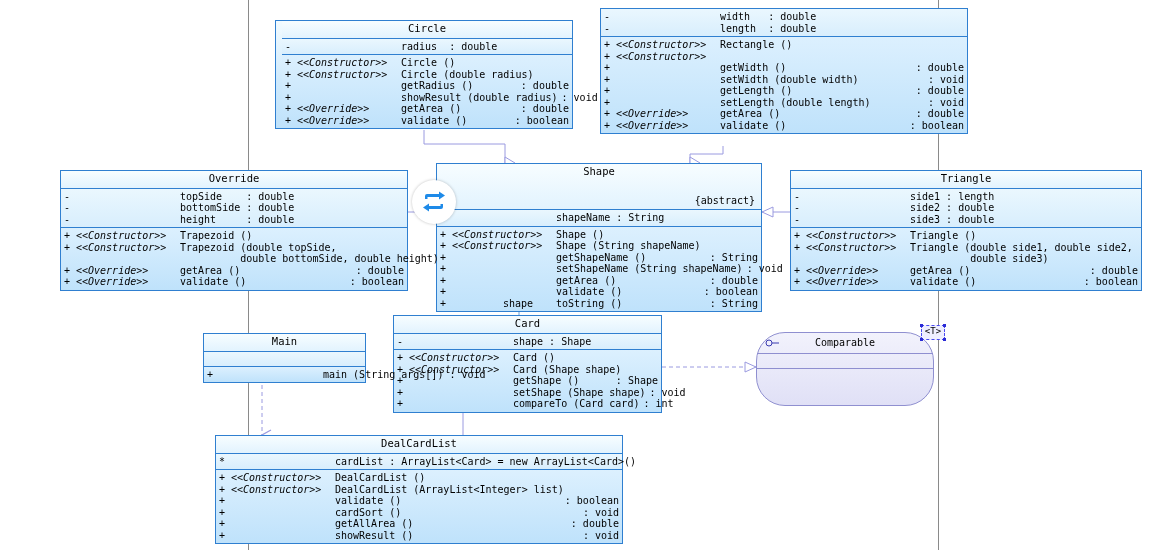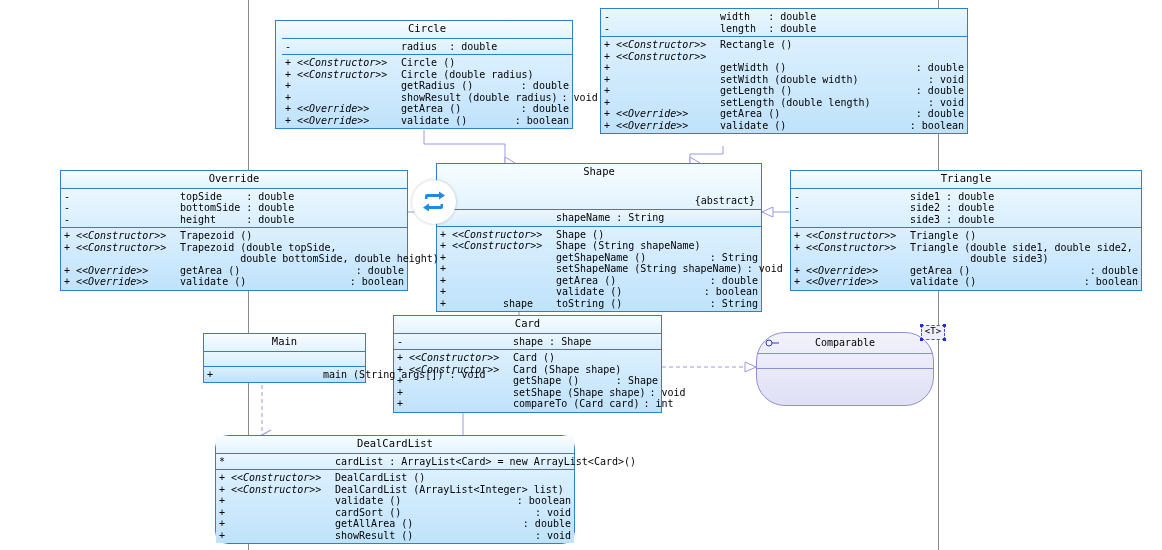--- a/index.html
+++ b/index.html
@@ -184,21 +184,21 @@
         <div class="row"><span class="vis">+</span><span class="stereo" style="min-width: 104px;">&lt;&lt;Constructor&gt;&gt; </span><span class="sig">Trapezoid (double topSide,</span><span class="ret"></span></div>
         <div class="row"><span class="vis"></span><span class="stereo" style="min-width: 104px;"></span><span class="sig">          double bottomSide, double height)</span><span class="ret"></span></div>
         <div class="row"><span class="vis">+</span><span class="stereo" style="min-width: 104px;">&lt;&lt;Override&gt;&gt; </span><span class="sig">getArea ()</span><span class="ret">: double</span></div>
         <div class="row"><span class="vis">+</span><span class="stereo" style="min-width: 104px;">&lt;&lt;Override&gt;&gt; </span><span class="sig">validate ()</span><span class="ret">: boolean</span></div>
       </div>
   </div>
 
   <div class="uml" style="left:790px;top:170px;width:352px;">
     <div class="title">Triangle</div>
     <div class="attrs">
-        <div class="row"><span class="vis">-</span><span class="stereo" style="min-width: 104px;"></span><span class="sig">side1 : double</span><span class="ret"></span></div>
+        <div class="row"><span class="vis">-</span><span class="stereo" style="min-width: 104px;"></span><span class="sig">side1 : length</span><span class="ret"></span></div>
         <div class="row"><span class="vis">-</span><span class="stereo" style="min-width: 104px;"></span><span class="sig">side2 : double</span><span class="ret"></span></div>
         <div class="row"><span class="vis">-</span><span class="stereo" style="min-width: 104px;"></span><span class="sig">side3 : double</span><span class="ret"></span></div>
       </div>
     <div class="ops">
         <div class="row"><span class="vis">+</span><span class="stereo" style="min-width: 104px;">&lt;&lt;Constructor&gt;&gt; </span><span class="sig">Triangle ()</span><span class="ret"></span></div>
         <div class="row"><span class="vis">+</span><span class="stereo" style="min-width: 104px;">&lt;&lt;Constructor&gt;&gt; </span><span class="sig">Triangle (double side1, double side2,</span><span class="ret"></span></div>
         <div class="row"><span class="vis"></span><span class="stereo" style="min-width: 104px;"></span><span class="sig">          double side3)</span><span class="ret"></span></div>
         <div class="row"><span class="vis">+</span><span class="stereo" style="min-width: 104px;">&lt;&lt;Override&gt;&gt; </span><span class="sig">getArea ()</span><span class="ret">: double</span></div>
         <div class="row"><span class="vis">+</span><span class="stereo" style="min-width: 104px;">&lt;&lt;Override&gt;&gt; </span><span class="sig">validate ()</span><span class="ret">: boolean</span></div>
       </div>
@@ -221,21 +221,21 @@
   </div>
 
   <div class="uml" style="left:203px;top:333px;width:163px;">
     <div class="title">Main</div>
     <div class="attrs empty"></div>
     <div class="ops">
         <div class="row"><span class="vis">+</span><span class="stereo" style="min-width: 104px;"></span><span class="sig">main (String args[]) : void</span><span class="ret"></span></div>
       </div>
   </div>
 
-  <div class="uml" style="left:215px;top:435px;width:360px;border-radius:13px;">
+  <div class="uml" style="left:215px;top:435px;width:408px;">
     <div class="title">DealCardList</div>
     <div class="attrs">
         <div class="row"><span class="vis">*</span><span class="stereo" style="min-width: 104px;"></span><span class="sig">cardList : ArrayList&lt;Card&gt; = new ArrayList&lt;Card&gt;()</span><span class="ret"></span></div>
       </div>
     <div class="ops">
         <div class="row"><span class="vis">+</span><span class="stereo" style="min-width: 104px;">&lt;&lt;Constructor&gt;&gt; </span><span class="sig">DealCardList ()</span><span class="ret"></span></div>
         <div class="row"><span class="vis">+</span><span class="stereo" style="min-width: 104px;">&lt;&lt;Constructor&gt;&gt; </span><span class="sig">DealCardList (ArrayList&lt;Integer&gt; list)</span><span class="ret"></span></div>
         <div class="row"><span class="vis">+</span><span class="stereo" style="min-width: 104px;"></span><span class="sig">validate ()</span><span class="ret">: boolean</span></div>
         <div class="row"><span class="vis">+</span><span class="stereo" style="min-width: 104px;"></span><span class="sig">cardSort ()</span><span class="ret">: void</span></div>
         <div class="row"><span class="vis">+</span><span class="stereo" style="min-width: 104px;"></span><span class="sig">getAllArea ()</span><span class="ret">: double</span></div>

